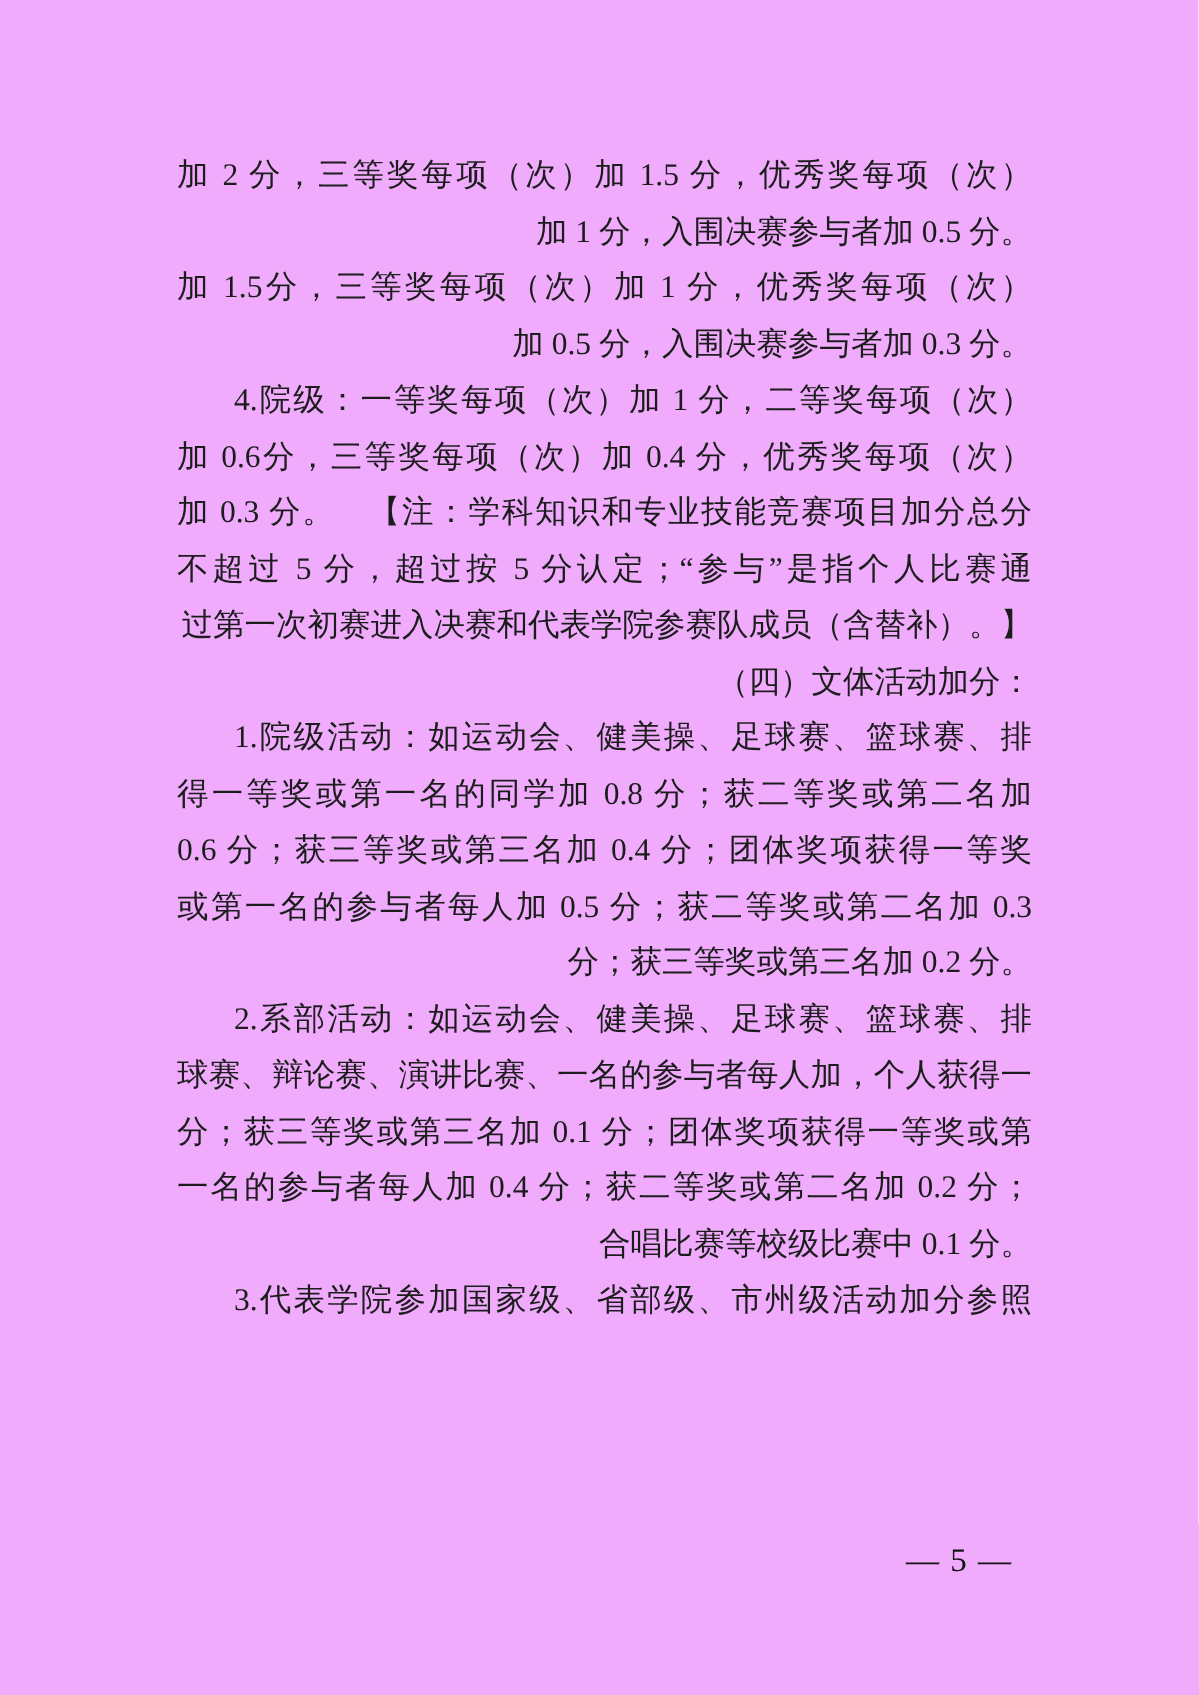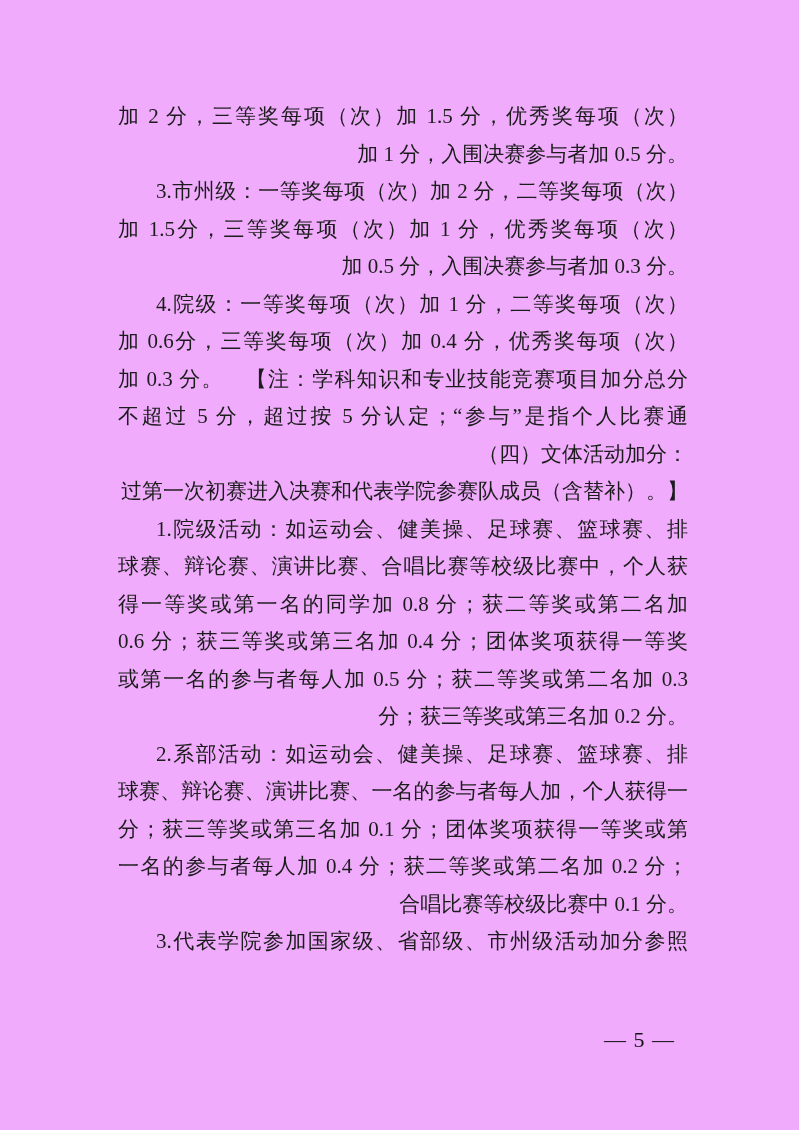--- a/index.html
+++ b/index.html
@@ -50,31 +50,29 @@
     white-space: pre;
   }
 </style>
 </head>
 <body>
 
 <div class="page">
   <div class="text-block">
       <div class="line fill">加 2 分，三等奖每项（次）加 1.5 分，优秀奖每项（次）</div>
       <div class="line">加 1 分，入围决赛参与者加 0.5 分。</div>
-      <div class="line fill indent">3.市州级：一等奖每项（次）加 2 分，二等奖每项（次）</div>
       <div class="line fill">加 1.5分，三等奖每项（次）加 1 分，优秀奖每项（次）</div>
       <div class="line">加 0.5 分，入围决赛参与者加 0.3 分。</div>
       <div class="line fill indent">4.院级：一等奖每项（次）加 1 分，二等奖每项（次）</div>
       <div class="line fill">加 0.6分，三等奖每项（次）加 0.4 分，优秀奖每项（次）</div>
       <div class="line fill">加 0.3 分。　【注：学科知识和专业技能竞赛项目加分总分</div>
       <div class="line fill">不超过 5 分，超过按 5 分认定；“参与”是指个人比赛通</div>
+      <div class="line">过第一次初赛进入决赛和代表学院参赛队成员（含替补）。】</div>
       <div class="line indent">（四）文体活动加分：</div>
-      <div class="line">过第一次初赛进入决赛和代表学院参赛队成员（含替补）。】</div>
       <div class="line fill indent">1.院级活动：如运动会、健美操、足球赛、篮球赛、排</div>
-      <div class="line fill">球赛、辩论赛、演讲比赛、合唱比赛等校级比赛中，个人获</div>
       <div class="line fill">得一等奖或第一名的同学加 0.8 分；获二等奖或第二名加</div>
       <div class="line fill">0.6 分；获三等奖或第三名加 0.4 分；团体奖项获得一等奖</div>
       <div class="line fill">或第一名的参与者每人加 0.5 分；获二等奖或第二名加 0.3</div>
       <div class="line">分；获三等奖或第三名加 0.2 分。</div>
       <div class="line fill indent">2.系部活动：如运动会、健美操、足球赛、篮球赛、排</div>
       <div class="line fill">球赛、辩论赛、演讲比赛、一名的参与者每人加，个人获得一</div>
       <div class="line fill">分；获三等奖或第三名加 0.1 分；团体奖项获得一等奖或第</div>
       <div class="line fill">一名的参与者每人加 0.4 分；获二等奖或第二名加 0.2 分；</div>
       <div class="line">合唱比赛等校级比赛中 0.1 分。</div>
       <div class="line fill indent">3.代表学院参加国家级、省部级、市州级活动加分参照</div>

